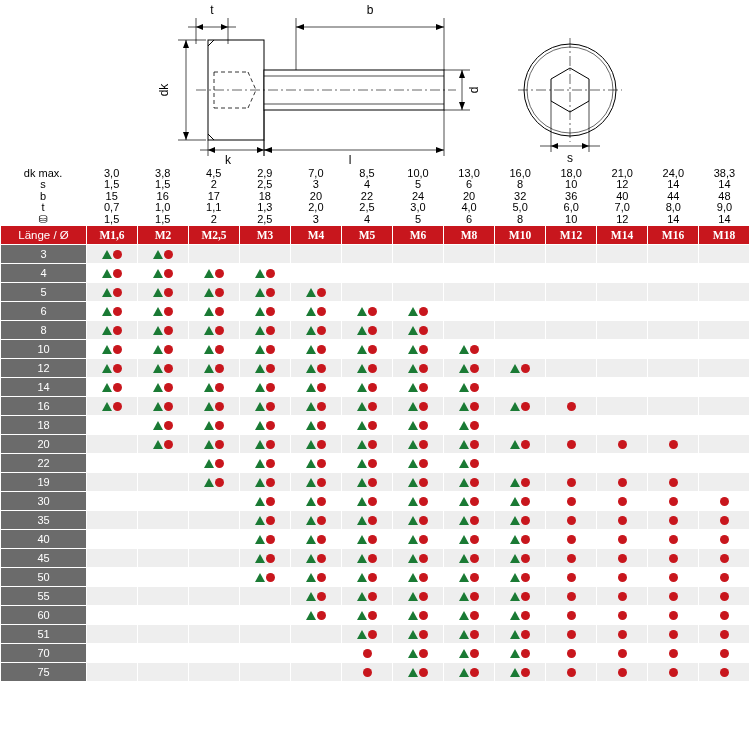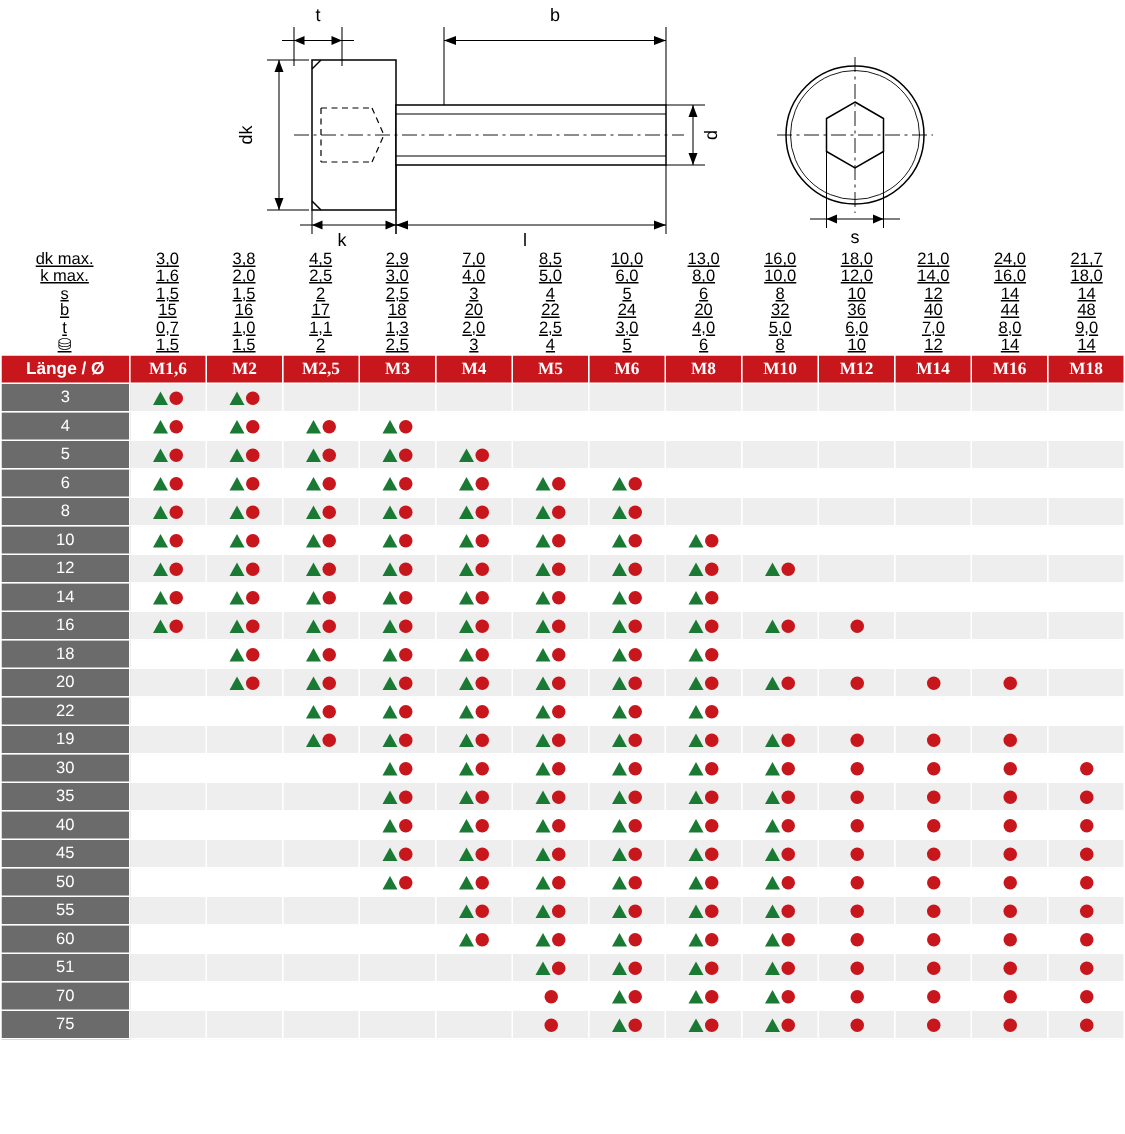--- a/index.html
+++ b/index.html
@@ -23,21 +23,20 @@
     height: 168px;
   }
   .drawing svg { display: block; }
 
   
   table.specs {
     border-collapse: collapse;
     width: 750px;
     table-layout: fixed;
     font-size: 11px;
-    text-decoration: underline;
   }
   table.specs td {
     text-align: center;
     padding: 0;
     line-height: 11.4px;
     color: #000;
     white-space: nowrap;
   }
   td.rowlabel {
     text-align: center;
@@ -64,21 +63,21 @@
     color: #ffffff;
     font-weight: bold;
     font-size: 11.5px;
     height: 20px;
     border: 1px solid #ffffff;
     font-family: Liberation Serif, serif;
   }
   .hdr-first {
     background: #c8161d;
     color: #ffffff;
-    font-weight: bold;
+    font-weight: normal;
     font-size: 11.5px;
     text-align: left;
     padding-left: 6px;
   }
   .lencell {
     background: #6b6b6b;
     color: #ffffff;
     font-size: 11px;
     font-weight: normal;
     border: 1px solid #ffffff;
@@ -233,37 +232,21 @@
             <td>4,5</td>
             <td>2,9</td>
             <td>7,0</td>
             <td>8,5</td>
             <td>10,0</td>
             <td>13,0</td>
             <td>16,0</td>
             <td>18,0</td>
             <td>21,0</td>
             <td>24,0</td>
-            <td>21,7</td>
-          </tr>
-          <tr>
-            <td class="rowlabel">k max.</td>
-            <td>1,6</td>
-            <td>2,0</td>
-            <td>2,5</td>
-            <td>3,0</td>
-            <td>4,0</td>
-            <td>5,0</td>
-            <td>6,0</td>
-            <td>8,0</td>
-            <td>10,0</td>
-            <td>12,0</td>
-            <td>14,0</td>
-            <td>16,0</td>
-            <td>18,0</td>
+            <td>38,3</td>
           </tr>
           <tr>
             <td class="rowlabel">s</td>
             <td>1,5</td>
             <td>1,5</td>
             <td>2</td>
             <td>2,5</td>
             <td>3</td>
             <td>4</td>
             <td>5</td>

